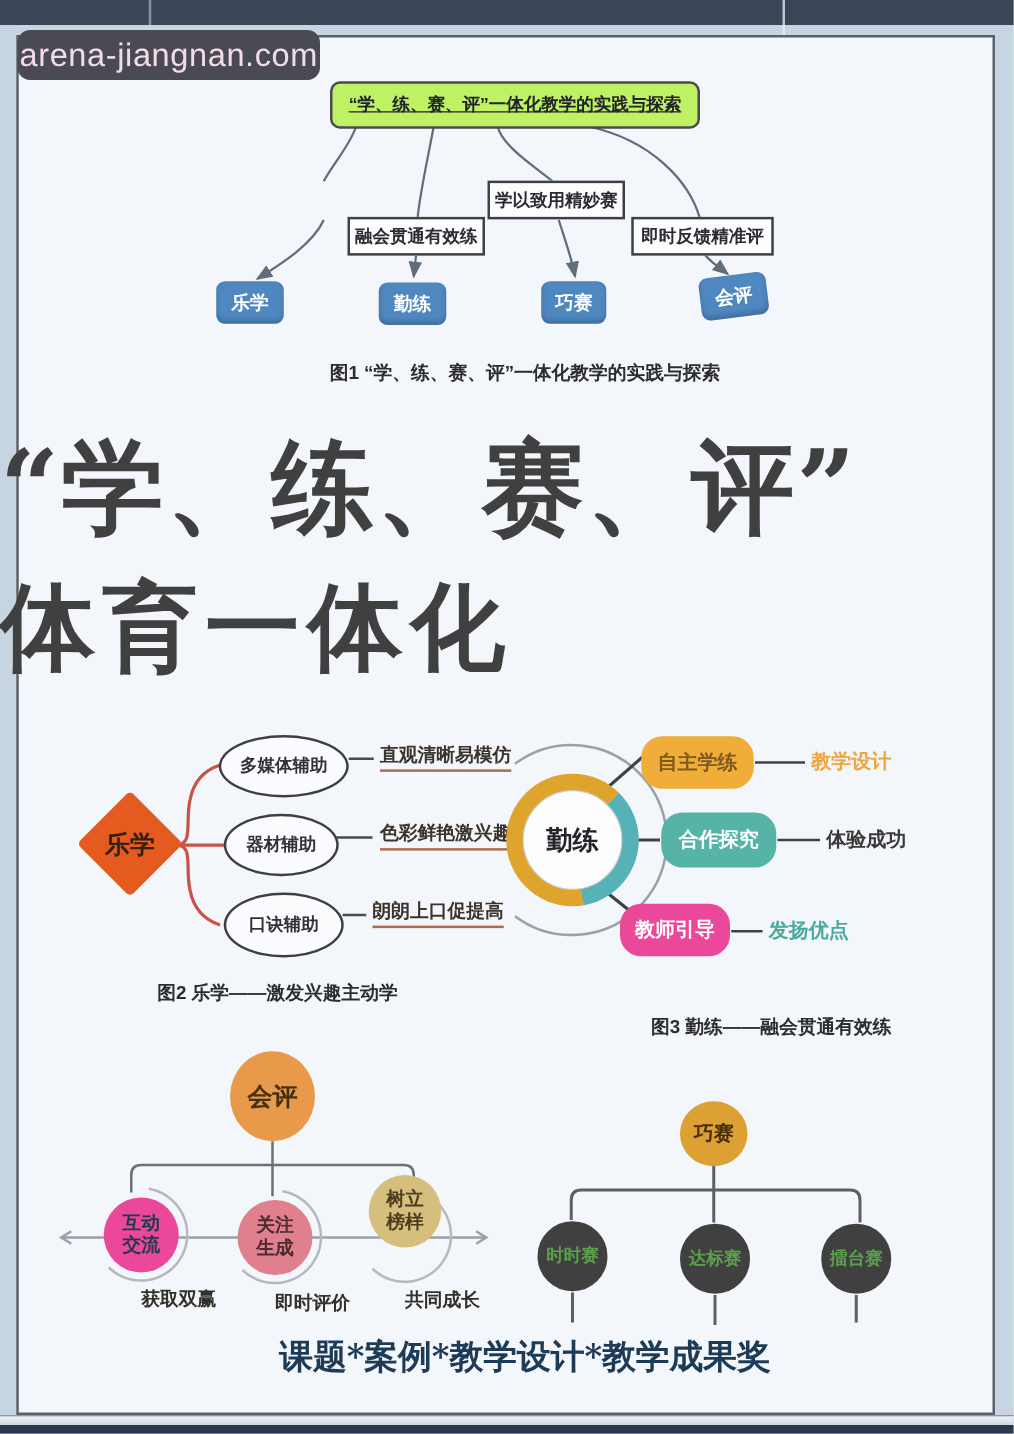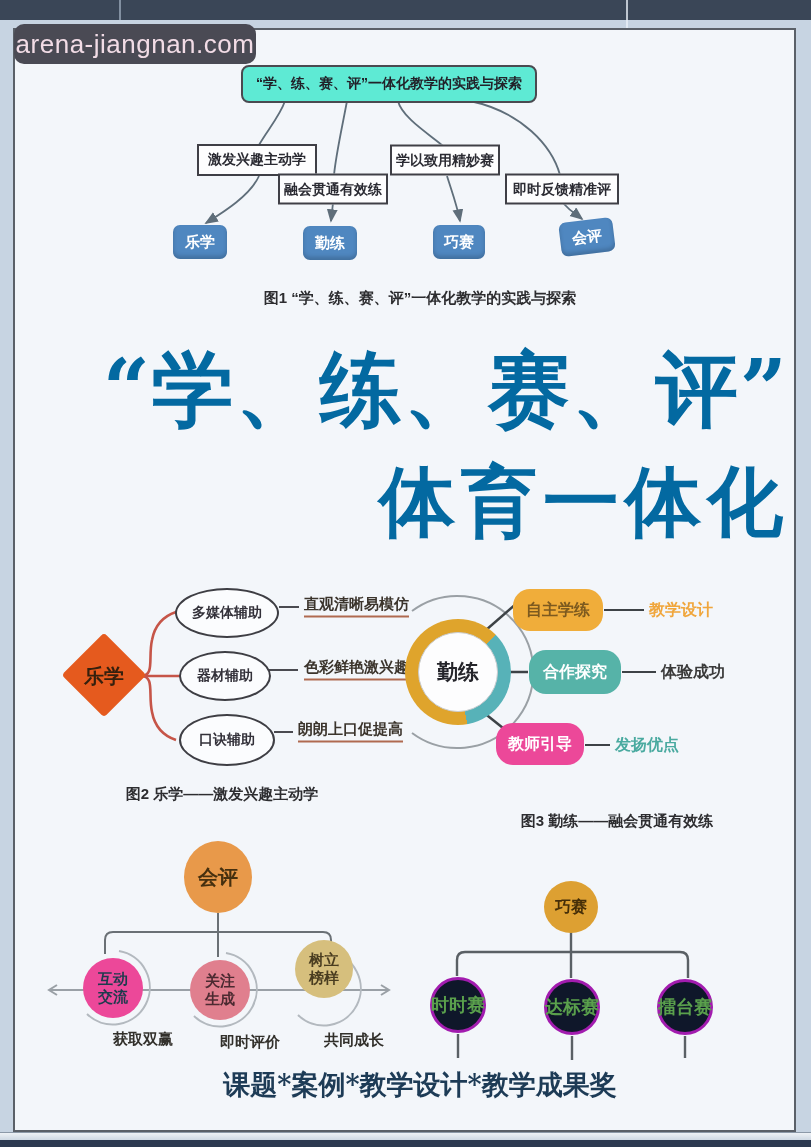--- a/index.html
+++ b/index.html
@@ -9,43 +9,43 @@
   .band-top{left:0;top:0;width:811px;height:20px;background:#3a4657;}
   .band-bottom{left:0;top:1140px;width:811px;height:7px;background:#2c3950;}
   .strip-bottom{left:0;top:1132px;width:811px;height:8px;background:linear-gradient(#eef2f6,#c9d4e0);border-top:1px solid #8c99a8;}
   .vline1{left:119px;top:0;width:2px;height:20px;background:rgba(190,205,222,.55);}
   .vline2{left:626px;top:0;width:2px;height:30px;background:rgba(235,242,248,.75);}
   .page{left:13px;top:28px;width:783px;height:1104px;background:#f3f6fa;border:2px solid #5a6068;box-sizing:border-box;}
   .watermark{left:14px;top:24px;width:242px;height:40px;background:#4a4a54;border-radius:10px;
              display:flex;align-items:center;justify-content:center;color:#f2dce6;font-size:26px;letter-spacing:.5px;}
   svg.lines{left:0;top:0;pointer-events:none;}
   .ctr{transform:translate(-50%,-50%);display:flex;align-items:center;justify-content:center;}
-  .titlebox{left:389px;top:84px;width:292px;height:34px;background:#5eead4;border:2px solid #4a4a50;border-radius:8px;
-            font-weight:bold;font-size:14px;color:#22222a;white-space:nowrap;}
+  .titlebox{left:412px;top:84px;width:292px;height:34px;background:#bef264;border:2px solid #4a4a50;border-radius:8px;
+            font-weight:bold;font-size:14px;color:#22222a;white-space:nowrap;text-decoration:underline;}
   .wlabel{background:#fdfdfe;border:2px solid #3f3f46;font-weight:bold;font-size:14px;color:#2b2b33;white-space:nowrap;}
   .bluenode{background:#4f87c0;border-radius:7px;color:#fff;font-weight:bold;font-size:15px;
             box-shadow:inset 0 -3px 4px rgba(0,0,0,.18);}
   .caption{font-weight:bold;font-size:15px;color:#2d2d30;white-space:nowrap;transform:translateX(-50%);}
-  .bigtitle{width:789px;text-align:right;font-family:"DejaVu Serif",serif;font-weight:bold;color:#0369a1;}
+  .bigtitle{width:789px;text-align:left;font-family:"DejaVu Serif",serif;font-weight:bold;color:#404040;}
   .bt1{left:0;top:336px;font-size:82px;letter-spacing:2px;}
   .bt2{left:0;top:452px;font-size:76px;letter-spacing:6px;}
   .diamond{left:74px;top:645px;width:60px;height:60px;background:#e55a1e;transform:rotate(45deg);border-radius:4px;}
   .dtext{left:104px;top:676px;font-weight:bold;font-size:20px;color:#35200e;white-space:nowrap;}
   .ellipse{background:#fbfcfe;border:2px solid #3e3e44;border-radius:50%;font-weight:bold;font-size:14px;color:#33313a;white-space:nowrap;}
   .udesc{font-weight:bold;font-size:15px;color:#3b342c;border-bottom:2px solid #b06a50;padding-bottom:2px;white-space:nowrap;transform:translateY(-50%);}
   .ring{left:405px;top:619px;width:106px;height:106px;border-radius:50%;
         background:conic-gradient(from 0deg,#dfa42c 0deg 45deg,#57b2b8 45deg 170deg,#dfa42c 170deg 360deg);}
   .ring-inner{left:418px;top:632px;width:80px;height:80px;border-radius:50%;background:#fdfdfe;border:1px solid #c9ccd0;
               box-sizing:border-box;display:flex;align-items:center;justify-content:center;font-weight:bold;font-size:21px;color:#24242a;}
   .pill{border-radius:17px;color:#fff;font-weight:bold;font-size:16px;white-space:nowrap;}
   .freelabel{font-weight:bold;font-size:16px;white-space:nowrap;transform:translateY(-50%);}
   .circle{border-radius:50%;font-weight:bold;white-space:nowrap;}
   .two-line{flex-direction:column;line-height:18px;font-size:15px;}
   .sublabel{font-weight:bold;font-size:15px;color:#32302b;white-space:nowrap;transform:translateX(-50%);}
-  .whitecircle{background:#0f172a;border:3px solid #a21caf;box-sizing:border-box;color:#5aa04c;font-size:18px;}
+  .whitecircle{background:#404040;border:3px solid #404040;box-sizing:border-box;color:#5aa04c;font-size:14px;}
   .footer{left:420px;top:1085px;font-family:"DejaVu Serif",serif;font-weight:bold;font-size:27px;color:#1d3b56;
           white-space:nowrap;transform:translate(-50%,-50%);}
 </style>
 </head>
 <body>
 
 <div class="stage">
 
   <div class="abs band-top"></div>
   <div class="abs vline1"></div>
@@ -122,21 +122,20 @@
       <path d="M458,1034 L458,1058"></path>
       <path d="M572,1036 L572,1060"></path>
       <path d="M685,1036 L685,1058"></path>
     </g>
   </svg>
 
   <div class="abs ctr titlebox">
     <span>“学、练、赛、评”一体化教学的实践与探索</span>
   </div>
 
-  <div class="abs ctr wlabel" style="left:257px;top:160px;width:116px;height:28px;">激发兴趣主动学</div>
   <div class="abs ctr wlabel" style="left:333px;top:189px;width:106px;height:27px;">融会贯通有效练</div>
   <div class="abs ctr wlabel" style="left:445px;top:160px;width:106px;height:27px;">学以致用精妙赛</div>
   <div class="abs ctr wlabel" style="left:562px;top:189px;width:110px;height:27px;">即时反馈精准评</div>
 
   <div class="abs ctr bluenode" style="left:200px;top:242px;width:54px;height:34px;">乐学</div>
   <div class="abs ctr bluenode" style="left:330px;top:243px;width:54px;height:34px;">勤练</div>
   <div class="abs ctr bluenode" style="left:459px;top:242px;width:52px;height:34px;">巧赛</div>
   <div class="abs ctr bluenode" style="left:587px;top:237px;width:54px;height:34px;transform:translate(-50%,-50%) rotate(-7deg);">会评</div>
 
   <div class="abs caption" style="left:420px;top:289px;">图1  “学、练、赛、评”一体化教学的实践与探索</div>

